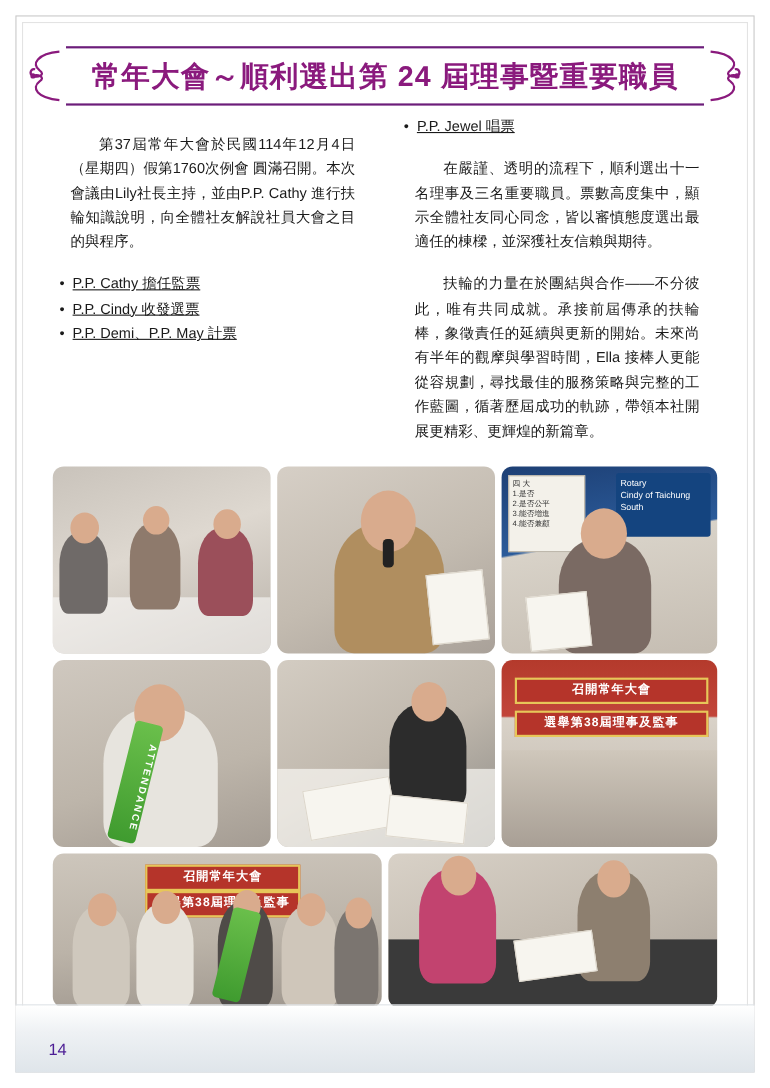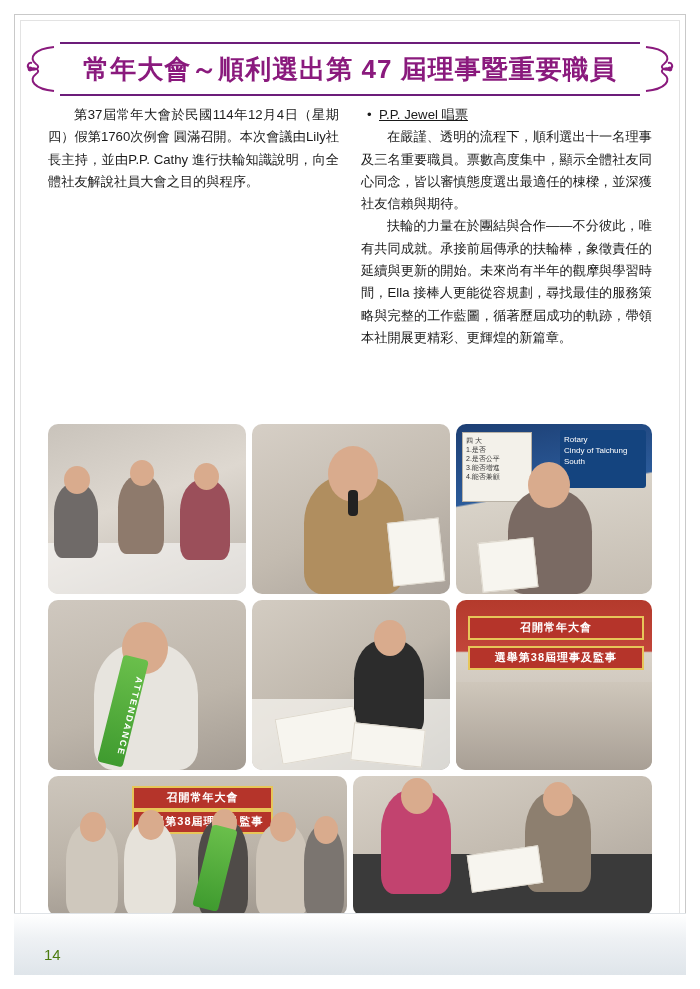--- a/index.html
+++ b/index.html
@@ -92,21 +92,21 @@
   }
   .col {
     width: 291px;
     font-size: 13.2px;
     line-height: 22.3px;
     color: #1a1a1a;
     text-align: justify;
     font-family: "Liberation Sans", "DejaVu Sans", sans-serif;
   }
   .col p {
-    margin: 0;
+    margin: 16px;
   }
   .col p.indent {
     text-indent: 26px;
   }
   .bullets {
     margin: 0;
     padding: 0;
     list-style: none;
   }
   .bullets li {
@@ -256,21 +256,21 @@
     height: 62px;
     background: linear-gradient(180deg,#ffffff 0%,#eef1f4 40%,#dfe5ea 100%);
     border-top: 1px solid #dfe3e7;
     box-sizing: border-box;
   }
   .page-number {
     position: absolute;
     left: 44px;
     bottom: 26px;
     font-size: 15px;
-    color: #4d7c0f;
+    color: #4c1d95;
     font-family: "Liberation Sans", sans-serif;
   }
 </style>
 </head>
 <body>
 
 <div class="page">
 
   <div class="page-border"></div>
   <div class="page-border-inner"></div>
@@ -284,27 +284,32 @@
       <path d="M30 47 C10 45, 4 36, 12 30 C18 26, 10 23, 6 25" fill="none" stroke="#8a1a7d" stroke-width="2"></path>
       <circle cx="6" cy="25" r="2.4" fill="#8a1a7d"></circle>
     </svg>
 
     <svg class="flourish right" viewBox="0 0 34 50">
       <path d="M4 3 C24 5, 30 14, 22 20 C16 24, 24 27, 28 25 C32 23, 30 18, 26 19" fill="none" stroke="#8a1a7d" stroke-width="2"></path>
       <path d="M4 47 C24 45, 30 36, 22 30 C16 26, 24 23, 28 25" fill="none" stroke="#8a1a7d" stroke-width="2"></path>
       <circle cx="28" cy="25" r="2.4" fill="#8a1a7d"></circle>
     </svg>
 
-    <div class="title-text">常年大會～順利選出第 47 屆理事暨重要職員</div>
+    <div class="title-text">常年大會～順利選出第 24 屆理事暨重要職員</div>
   </div>
 
   <div class="columns">
 
     <div class="col">
       <p class="indent">第37屆常年大會於民國114年12月4日（星期四）假第1760次例會 圓滿召開。本次會議由Lily社長主持，並由P.P. Cathy 進行扶輪知識說明，向全體社友解說社員大會之目的與程序。</p>
+      <ul class="bullets">
+        <li>P.P. Cathy 擔任監票</li>
+        <li>P.P. Cindy 收發選票</li>
+        <li>P.P. Demi、P.P. May 計票</li>
+      </ul>
     </div>
 
     <div class="col">
       <ul class="bullets">
         <li>P.P. Jewel 唱票</li>
       </ul>
       <p class="indent">在嚴謹、透明的流程下，順利選出十一名理事及三名重要職員。票數高度集中，顯示全體社友同心同念，皆以審慎態度選出最適任的棟樑，並深獲社友信賴與期待。</p>
       <p class="indent">扶輪的力量在於團結與合作——不分彼此，唯有共同成就。承接前屆傳承的扶輪棒，象徵責任的延續與更新的開始。未來尚有半年的觀摩與學習時間，Ella 接棒人更能從容規劃，尋找最佳的服務策略與完整的工作藍圖，循著歷屆成功的軌跡，帶領本社開展更精彩、更輝煌的新篇章。</p>
     </div>
 

